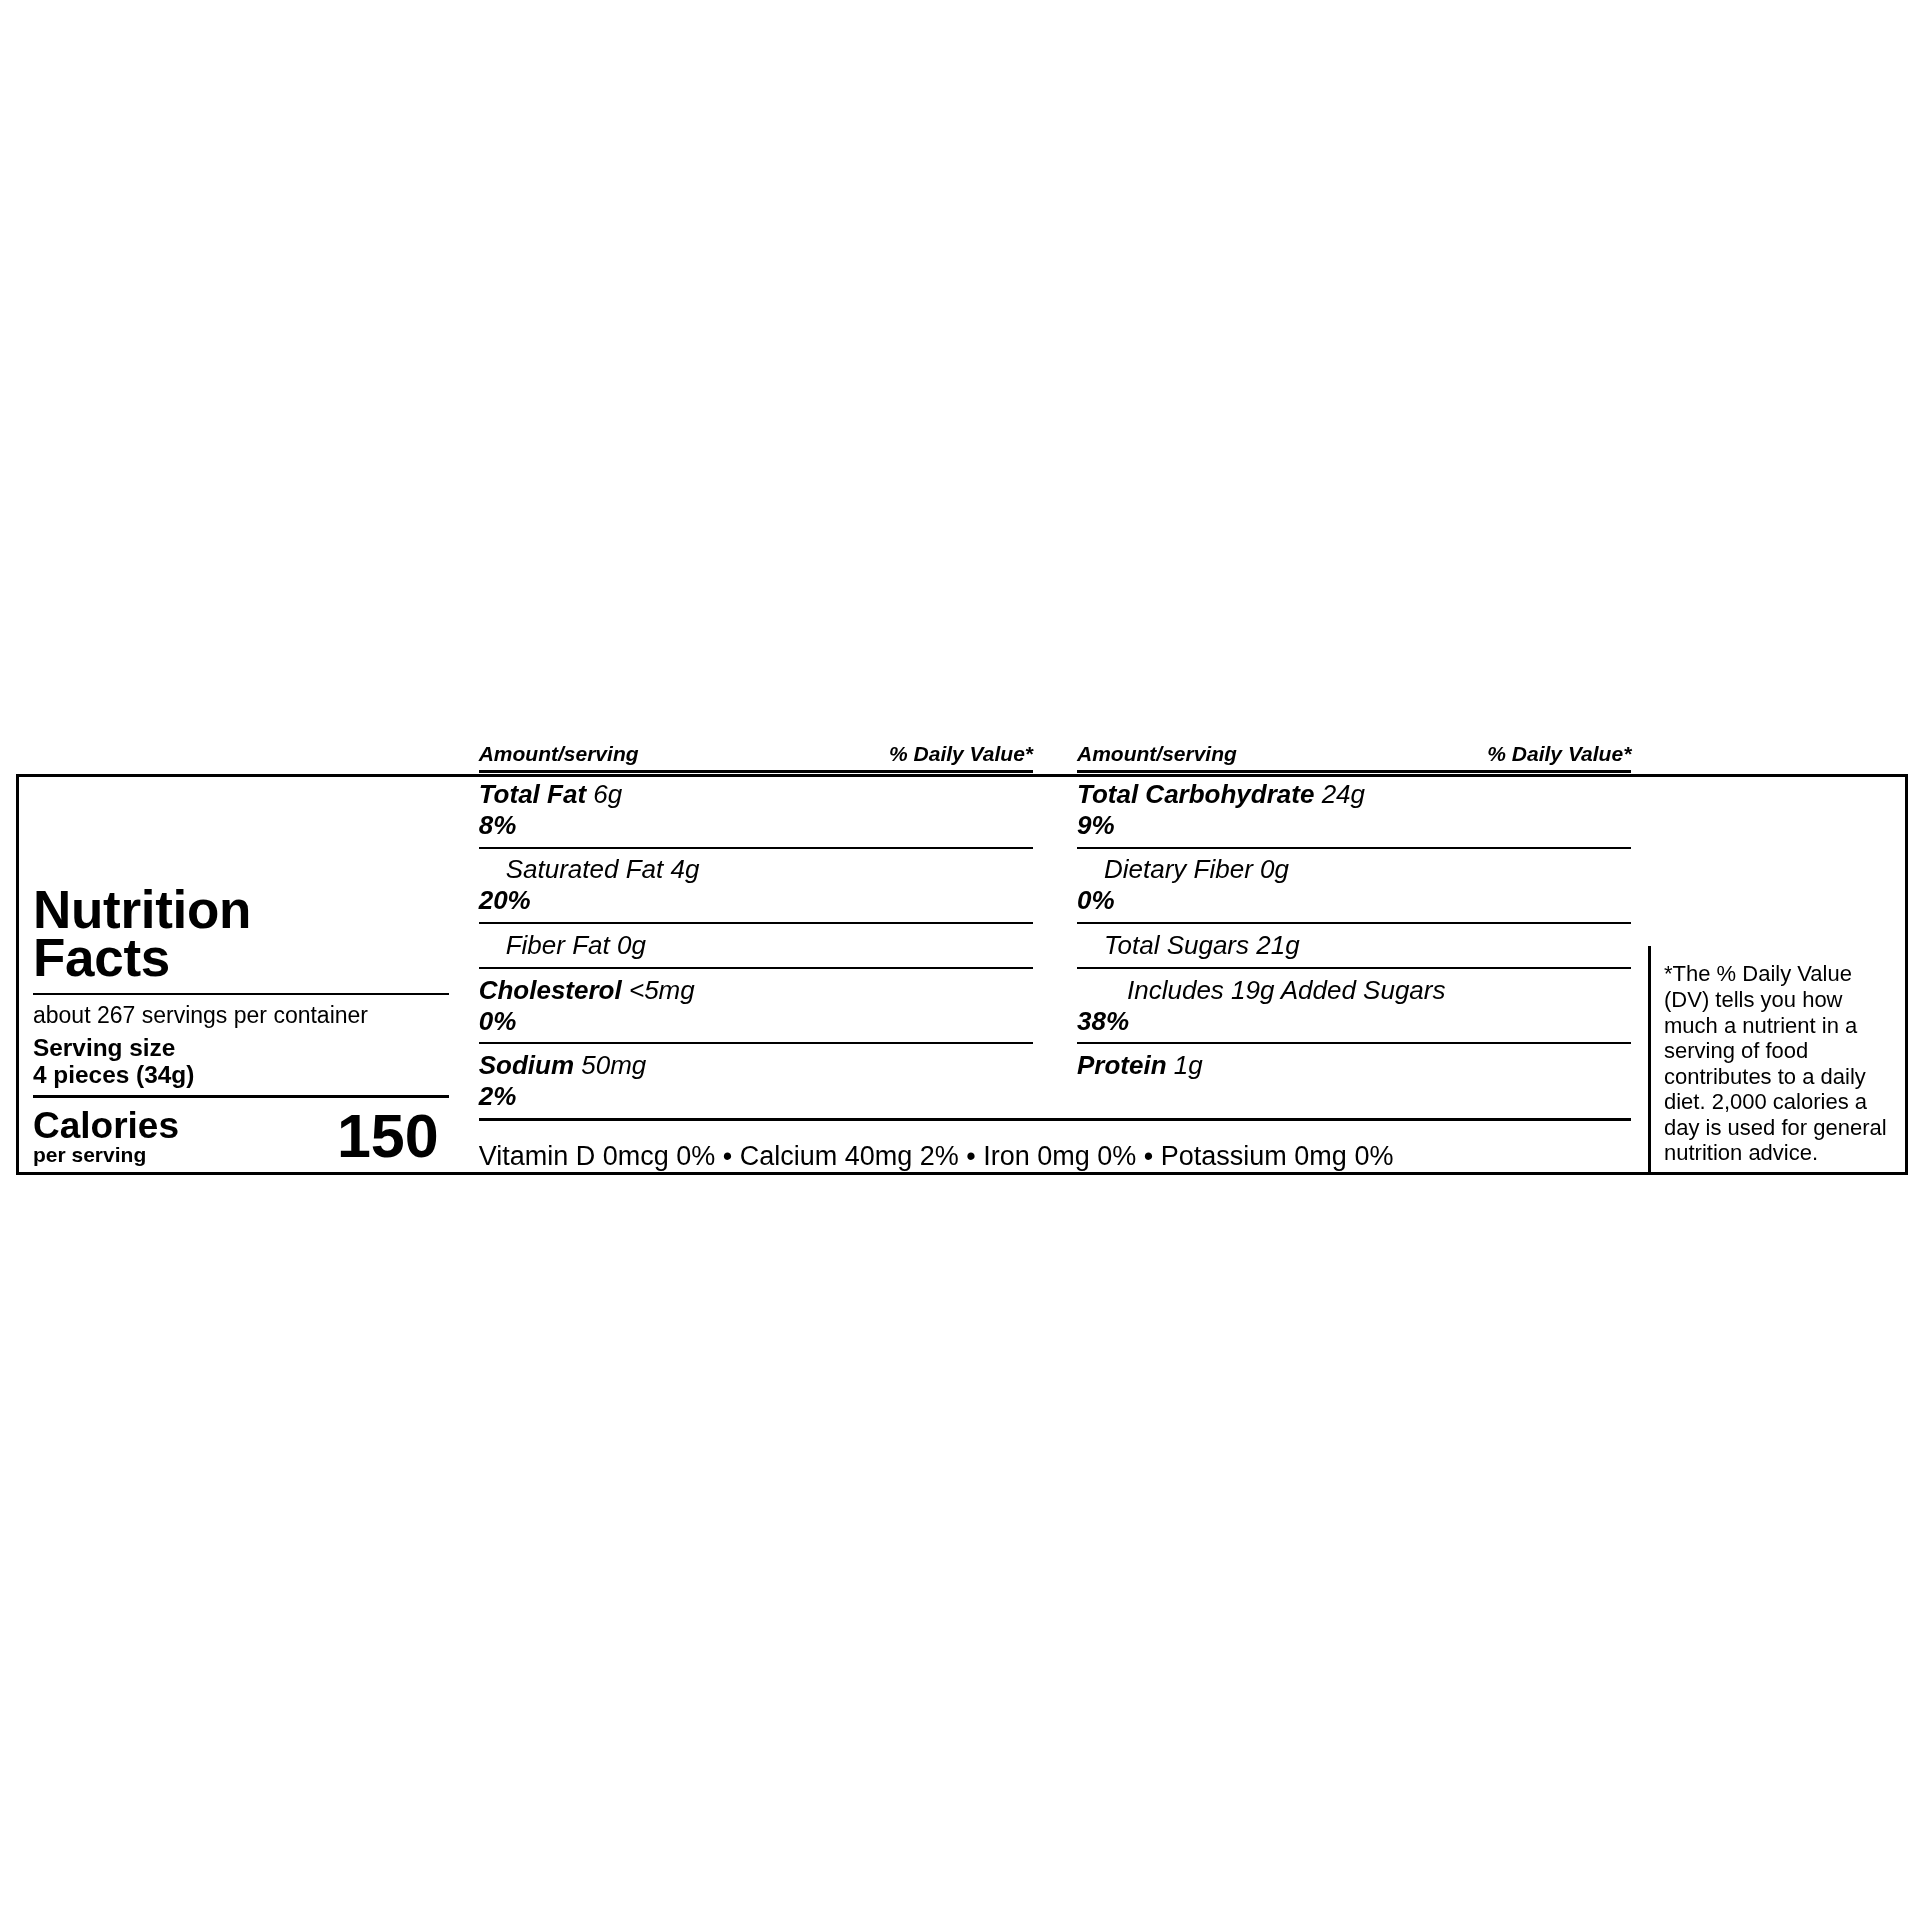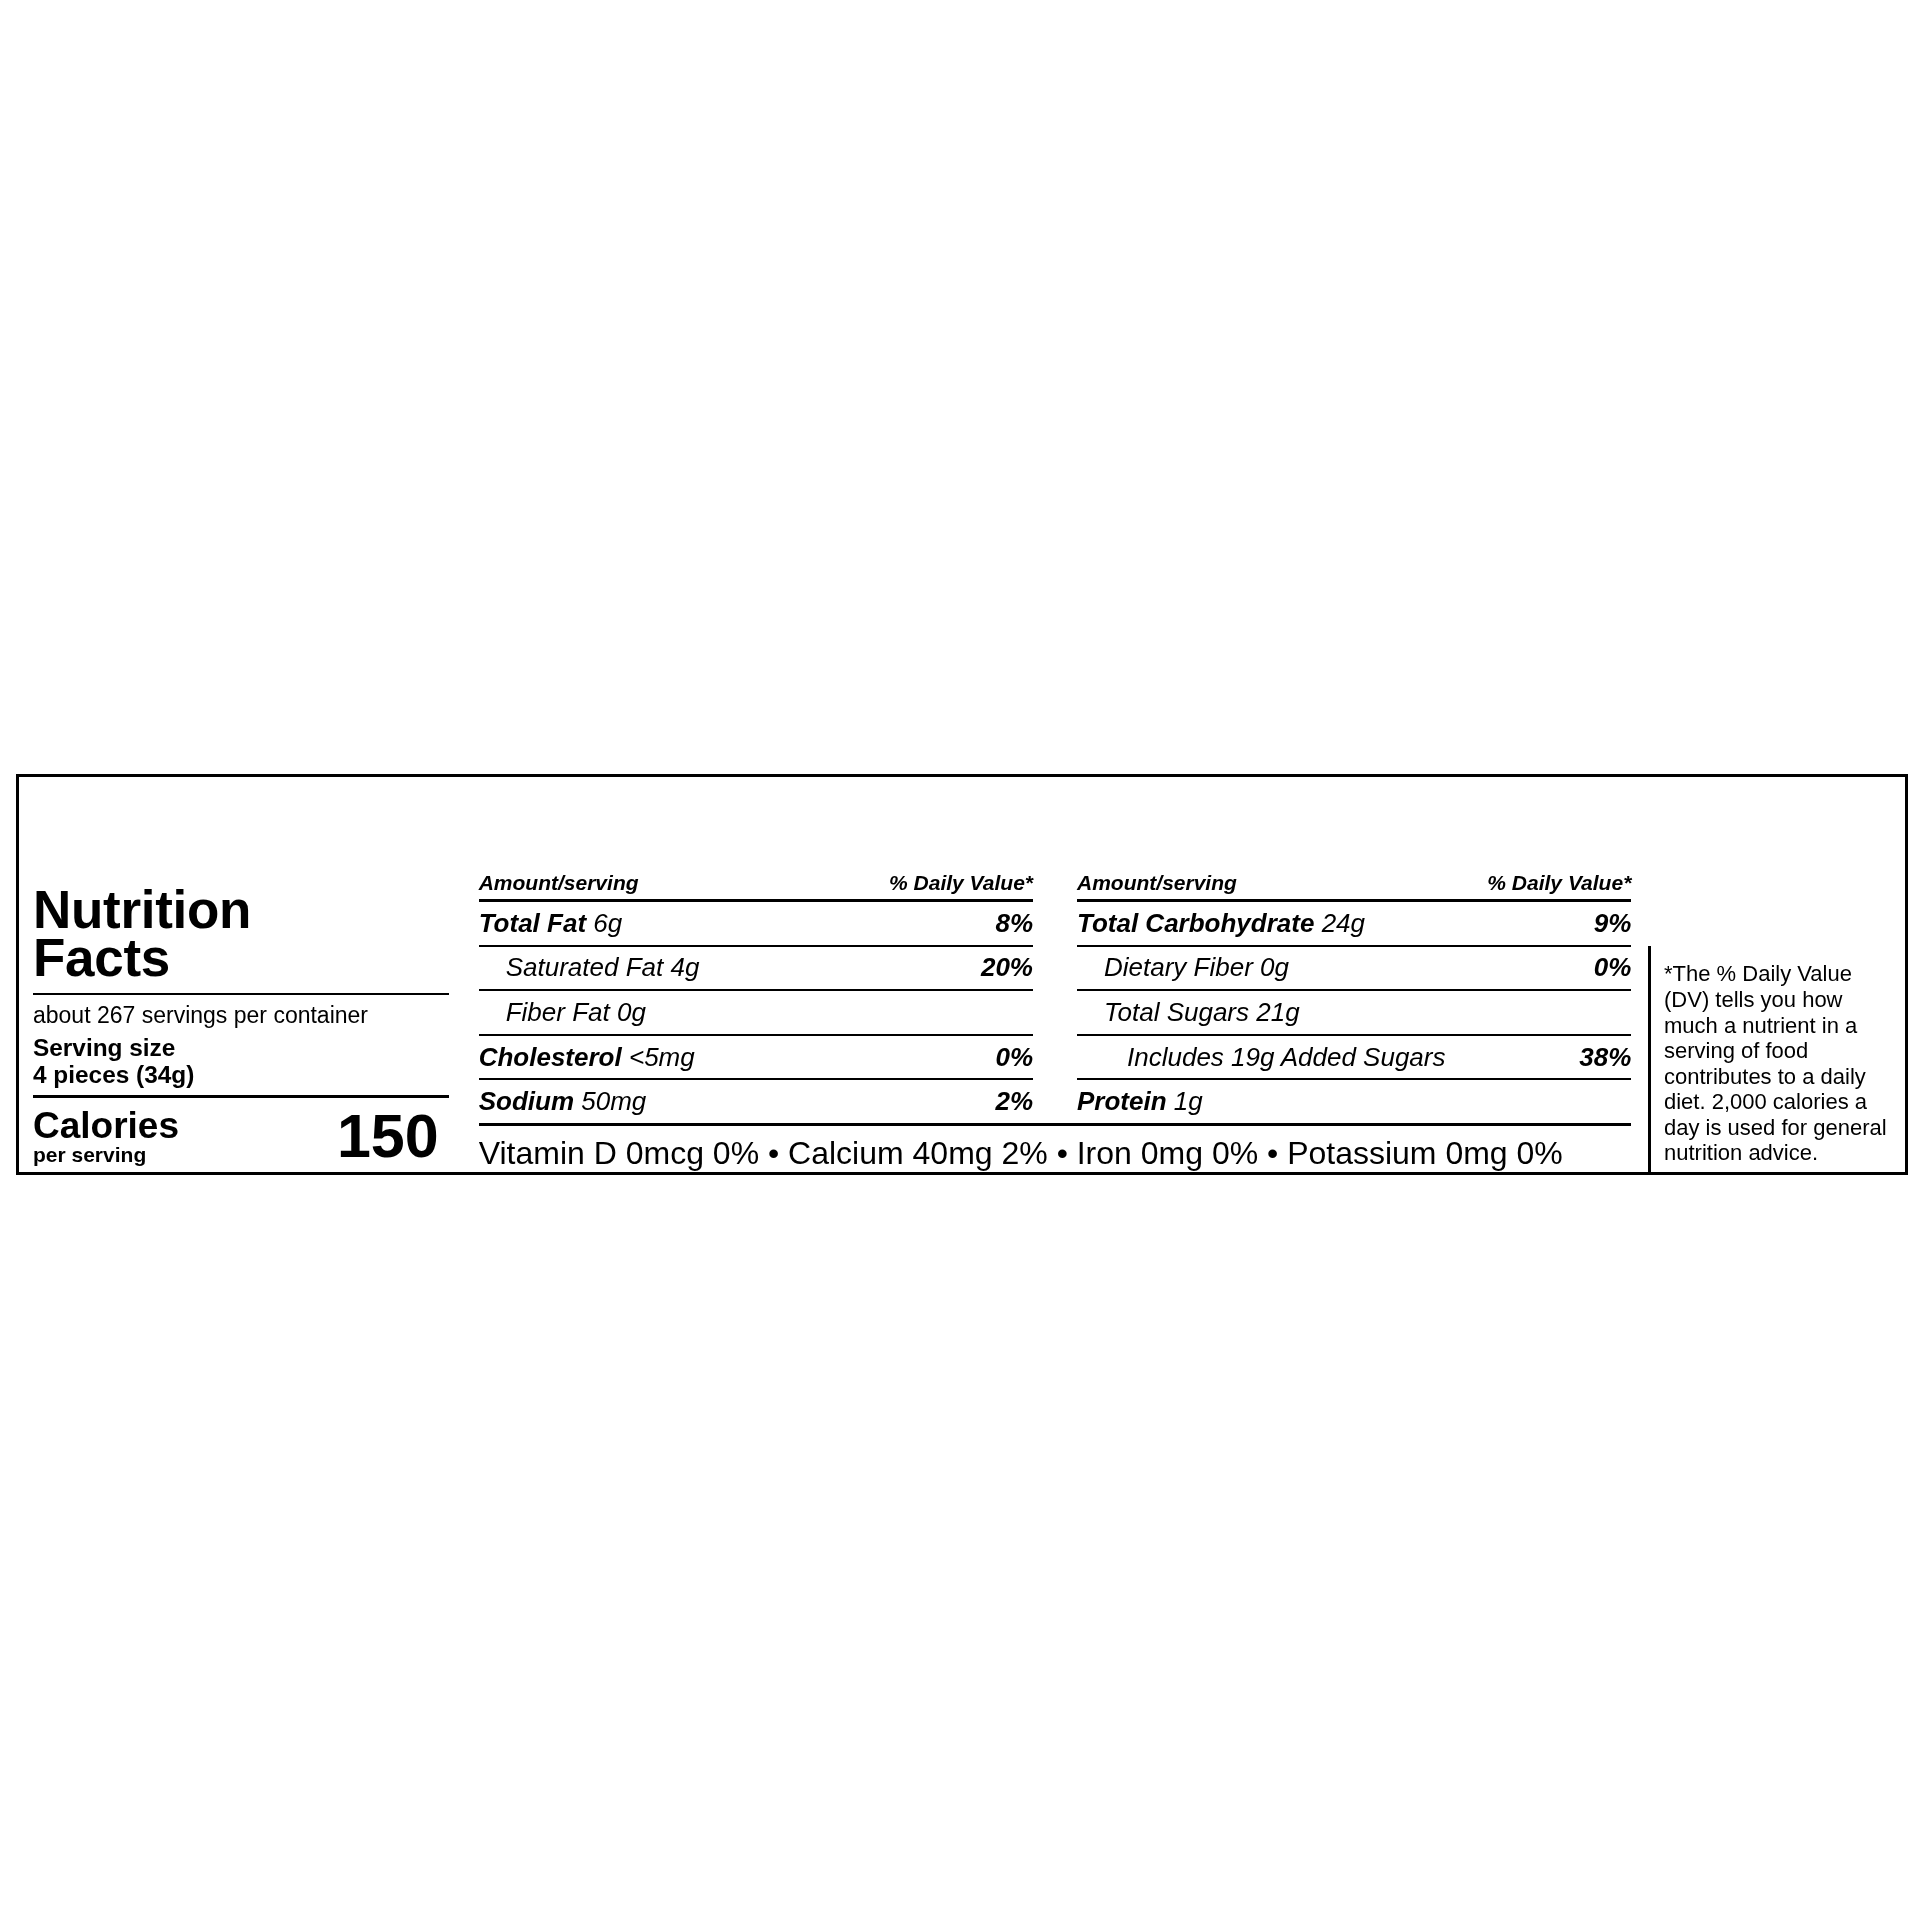--- a/index.html
+++ b/index.html
@@ -128,33 +128,34 @@
     padding-bottom: 3.9px;
   }
   .nrow {
     display: flex;
     justify-content: space-between;
     align-items: baseline;
     font-size: 26px;
     padding: 5.8px 0 5.8px 0;
     border-top: 2.6px solid #000;
     white-space: nowrap;
+    flex-direction: column;
   }
   .nrow.thick { border-top-width: 3.9px; }
   .nrow .lbl { }
   .nrow .lbl b { font-weight: bold; }
   .nrow .dv { font-weight: bold; }
   .indent1 { padding-left: 27px; }
   .indent2 { padding-left: 50px; }
 
   .micros {
     border-top: 3.9px solid #000;
     margin: 0 16.7px 0 16.7px;
-    padding-top: 9px;
-    font-size: 32px;
+    padding-top: 20px;
+    font-size: 27px;
     white-space: nowrap;
   }
 
   
   .col-footnote {
     width: 257px;
     flex: 0 0 257px;
     border-left: 3.9px solid #000;
     padding: 15.4px 11.6px 6.4px 13px;
     box-sizing: border-box;

